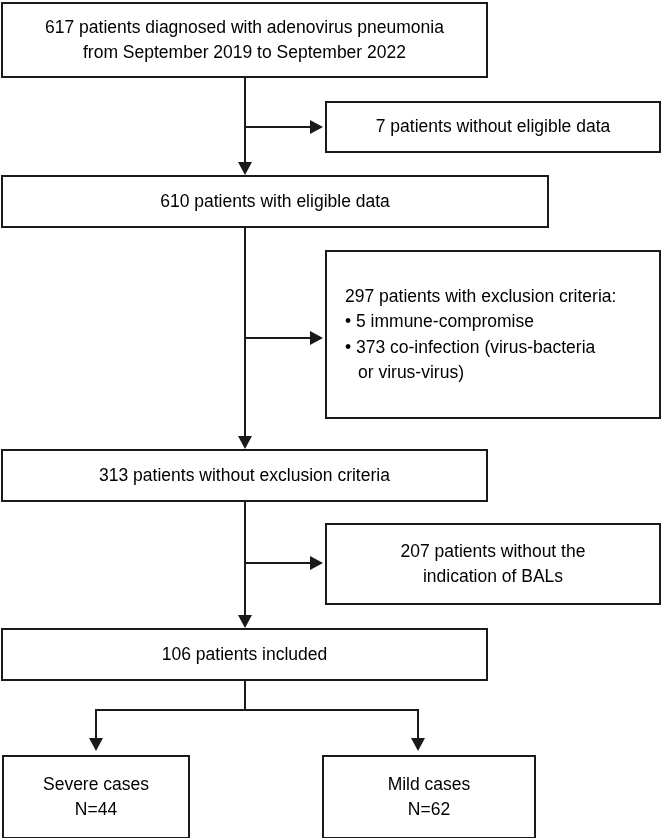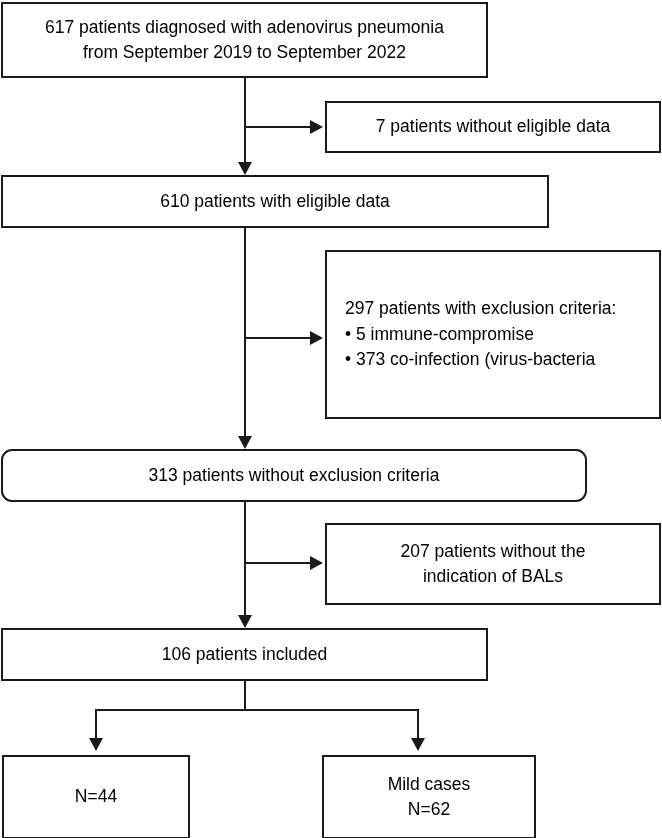--- a/index.html
+++ b/index.html
@@ -50,21 +50,21 @@
   .node .cont-line {
     display: block;
     white-space: nowrap;
     padding-left: 13px;
   }
   
   #box-diagnosed   { left: 1px;   top: 2px;   width: 487px; height: 76px; }
   #box-ineligible  { left: 325px; top: 101px; width: 336px; height: 52px; }
   #box-eligible    { left: 1px;   top: 175px; width: 548px; height: 53px; }
   #box-exclusion   { left: 325px; top: 250px; width: 336px; height: 169px; }
-  #box-noexclusion { left: 1px;   top: 449px; width: 586px; height: 53px; border-radius: 11px; }
+  #box-noexclusion { left: 1px;   top: 449px; width: 487px; height: 53px; }
   #box-nobal       { left: 325px; top: 523px; width: 336px; height: 82px; }
   #box-included    { left: 1px;   top: 628px; width: 487px; height: 53px; }
   #box-severe      { left: 2px;   top: 755px; width: 188px; height: 84px; }
   #box-mild        { left: 322px; top: 755px; width: 214px; height: 84px; }
   
   .vline {
     position: absolute;
     width: 2px;
     background: #1a1a1a;
   }
@@ -152,36 +152,38 @@
   </div>
 
   <div class="node center" id="box-eligible">
     <span class="line">610 patients with eligible data</span>
   </div>
 
   <div class="node listbox" id="box-exclusion">
     <span class="line">297 patients with exclusion criteria:</span>
     <span class="bullet-line">• 5 immune-compromise</span>
     <span class="bullet-line">• 373 co-infection (virus-bacteria</span>
+    <span class="cont-line">or virus-virus)</span>
   </div>
 
   <div class="node center" id="box-noexclusion">
     <span class="line">313 patients without exclusion criteria</span>
   </div>
 
   <div class="node center" id="box-nobal">
     <span class="line">207 patients without the</span>
     <span class="line">indication of BALs</span>
   </div>
 
   <div class="node center" id="box-included">
     <span class="line">106 patients included</span>
   </div>
 
   <div class="node center" id="box-severe">
+    <span class="line">Severe cases</span>
     <span class="line">N=44</span>
   </div>
 
   <div class="node center" id="box-mild">
     <span class="line">Mild cases</span>
     <span class="line">N=62</span>
   </div>
 
 </div>
 

